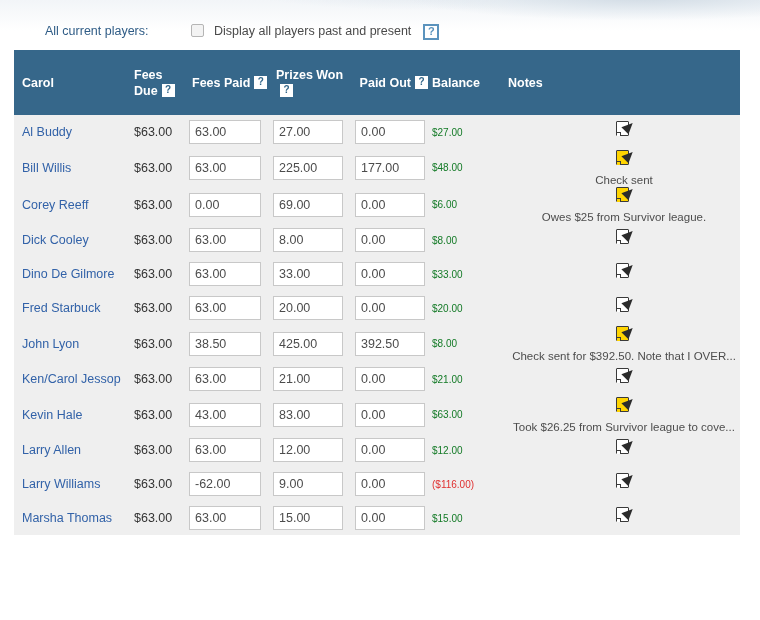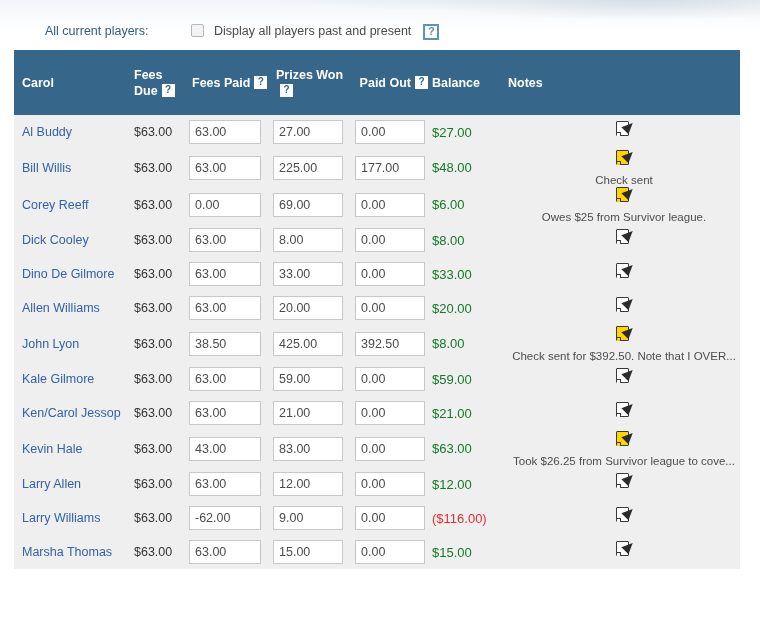--- a/index.html
+++ b/index.html
@@ -164,21 +164,21 @@
     background: #ffffff;
     font-family: "Liberation Sans", sans-serif;
     font-size: 12.5px;
     color: #4c4c4c;
     padding: 0 5px;
     outline: none;
   }
   .num-input.wide { width: 70px; }
   .cell-balance {
     padding-left: 4px;
-    font-size: 13px;
+    font-size: 10px;
     white-space: nowrap;
   }
   .bal-pos { color: #137a26; }
   .bal-neg { color: #e03030; }
 
   .cell-notes {
     padding-left: 8px;
   }
   .notes-wrap {
     display: flex;
@@ -343,21 +343,21 @@
                 <span class="note-icon">
                   <span class="pad"></span>
                   <span class="pencil"></span>
                   <span class="tip"></span>
                 </span>
                 <span class="note-text"></span>
               </span>
             </td>
           </tr>
           <tr>
-            <td class="cell-player"><a class="player-link">Allen Williams</a></td>
+            <td class="cell-player"><a class="player-link">Fred Starbuck</a></td>
             <td class="cell-feesdue"><span>$63.00</span></td>
             <td class="cell-input"><input class="num-input" type="text" value="63.00" style=""></td>
             <td class="cell-input"><input class="num-input wide" type="text" value="20.00" style=""></td>
             <td class="cell-input"><input class="num-input wide" type="text" value="0.00" style=""></td>
             <td class="cell-balance"><span class="bal-pos">$20.00</span></td>
             <td class="cell-notes">
               <span class="notes-wrap">
                 <span class="note-icon">
                   <span class="pad"></span>
                   <span class="pencil"></span>
@@ -379,38 +379,20 @@
                 <span class="note-icon filled">
                   <span class="pad"></span>
                   <span class="pencil"></span>
                   <span class="tip"></span>
                 </span>
                 <span class="note-text">Check sent for $392.50. Note that I OVER...</span>
               </span>
             </td>
           </tr>
           <tr>
-            <td class="cell-player"><a class="player-link">Kale Gilmore</a></td>
-            <td class="cell-feesdue"><span>$63.00</span></td>
-            <td class="cell-input"><input class="num-input" type="text" value="63.00" style=""></td>
-            <td class="cell-input"><input class="num-input wide" type="text" value="59.00" style=""></td>
-            <td class="cell-input"><input class="num-input wide" type="text" value="0.00" style=""></td>
-            <td class="cell-balance"><span class="bal-pos">$59.00</span></td>
-            <td class="cell-notes">
-              <span class="notes-wrap">
-                <span class="note-icon">
-                  <span class="pad"></span>
-                  <span class="pencil"></span>
-                  <span class="tip"></span>
-                </span>
-                <span class="note-text"></span>
-              </span>
-            </td>
-          </tr>
-          <tr>
             <td class="cell-player"><a class="player-link">Ken/Carol Jessop</a></td>
             <td class="cell-feesdue"><span>$63.00</span></td>
             <td class="cell-input"><input class="num-input" type="text" value="63.00" style=""></td>
             <td class="cell-input"><input class="num-input wide" type="text" value="21.00" style=""></td>
             <td class="cell-input"><input class="num-input wide" type="text" value="0.00" style=""></td>
             <td class="cell-balance"><span class="bal-pos">$21.00</span></td>
             <td class="cell-notes">
               <span class="notes-wrap">
                 <span class="note-icon">
                   <span class="pad"></span>

